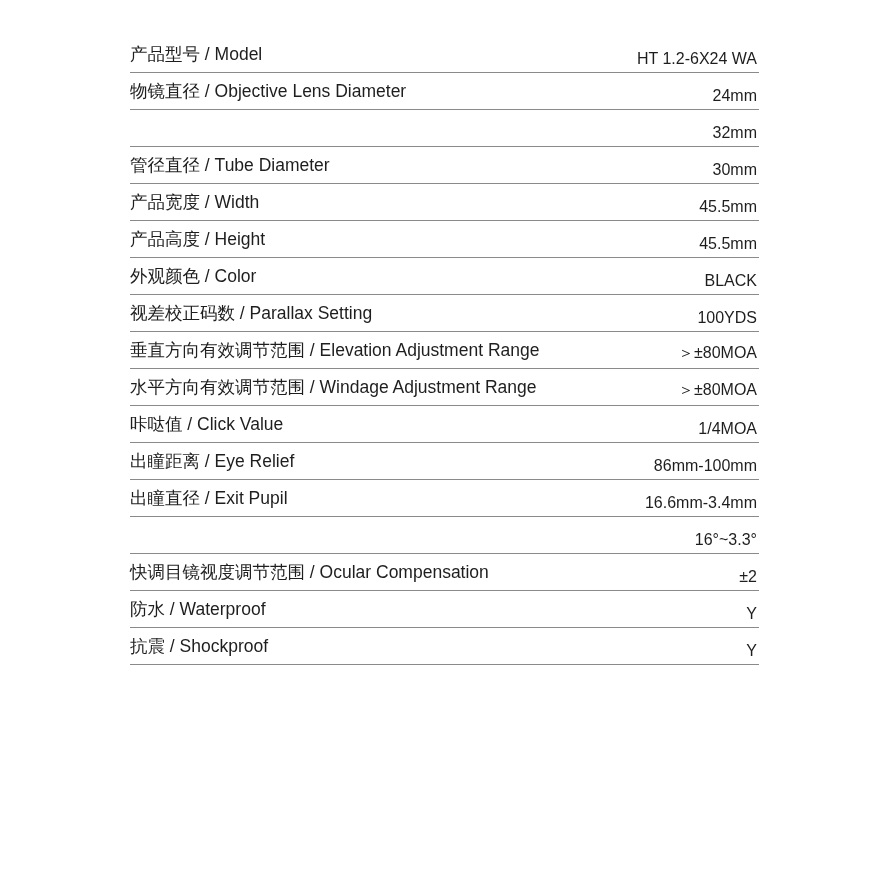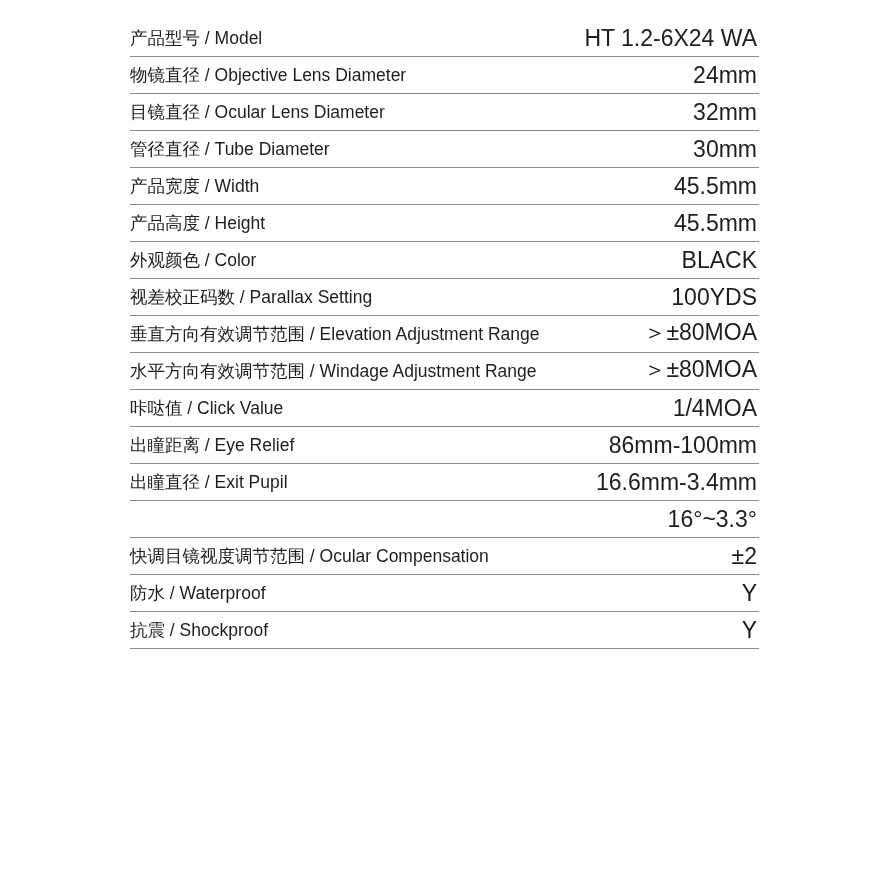--- a/index.html
+++ b/index.html
@@ -1,36 +1,35 @@
 <!DOCTYPE html>
 <html><head>
 <meta charset="utf-8">
 <style>
   html, body { margin:0; padding:0; background:#ffffff; }
   body { width:886px; height:886px; position:relative; overflow:hidden;
          font-family: "Liberation Sans", "DejaVu Sans", sans-serif; color:#1e1e1e; }
-  .table { position:absolute; left:130px; top:20px; width:629px; }
+  .table { position:absolute; left:130px; top:36px; width:629px; }
   .row { position:relative; height:37px; border-bottom:1.5px solid #8a8a8a; box-sizing:border-box; }
   .row .label { position:absolute; left:0; bottom:6px; font-size:17.5px; white-space:nowrap; }
-  .row .value { position:absolute; right:2px; bottom:4px; font-size:23px; white-space:nowrap; }
+  .row .value { position:absolute; right:2px; bottom:4px; font-size:16px; white-space:nowrap; }
 </style>
 </head>
 <body>
 
 <div class="table">
   <div class="row">
     <span class="label">产品型号 / Model</span>
     <span class="value">HT 1.2-6X24 WA</span>
   </div>
   <div class="row">
     <span class="label">物镜直径 / Objective Lens Diameter</span>
     <span class="value">24mm</span>
   </div>
   <div class="row">
-    <span class="label">目镜直径 / Ocular Lens Diameter</span>
     <span class="value">32mm</span>
   </div>
   <div class="row">
     <span class="label">管径直径 / Tube Diameter</span>
     <span class="value">30mm</span>
   </div>
   <div class="row">
     <span class="label">产品宽度 / Width</span>
     <span class="value">45.5mm</span>
   </div>

